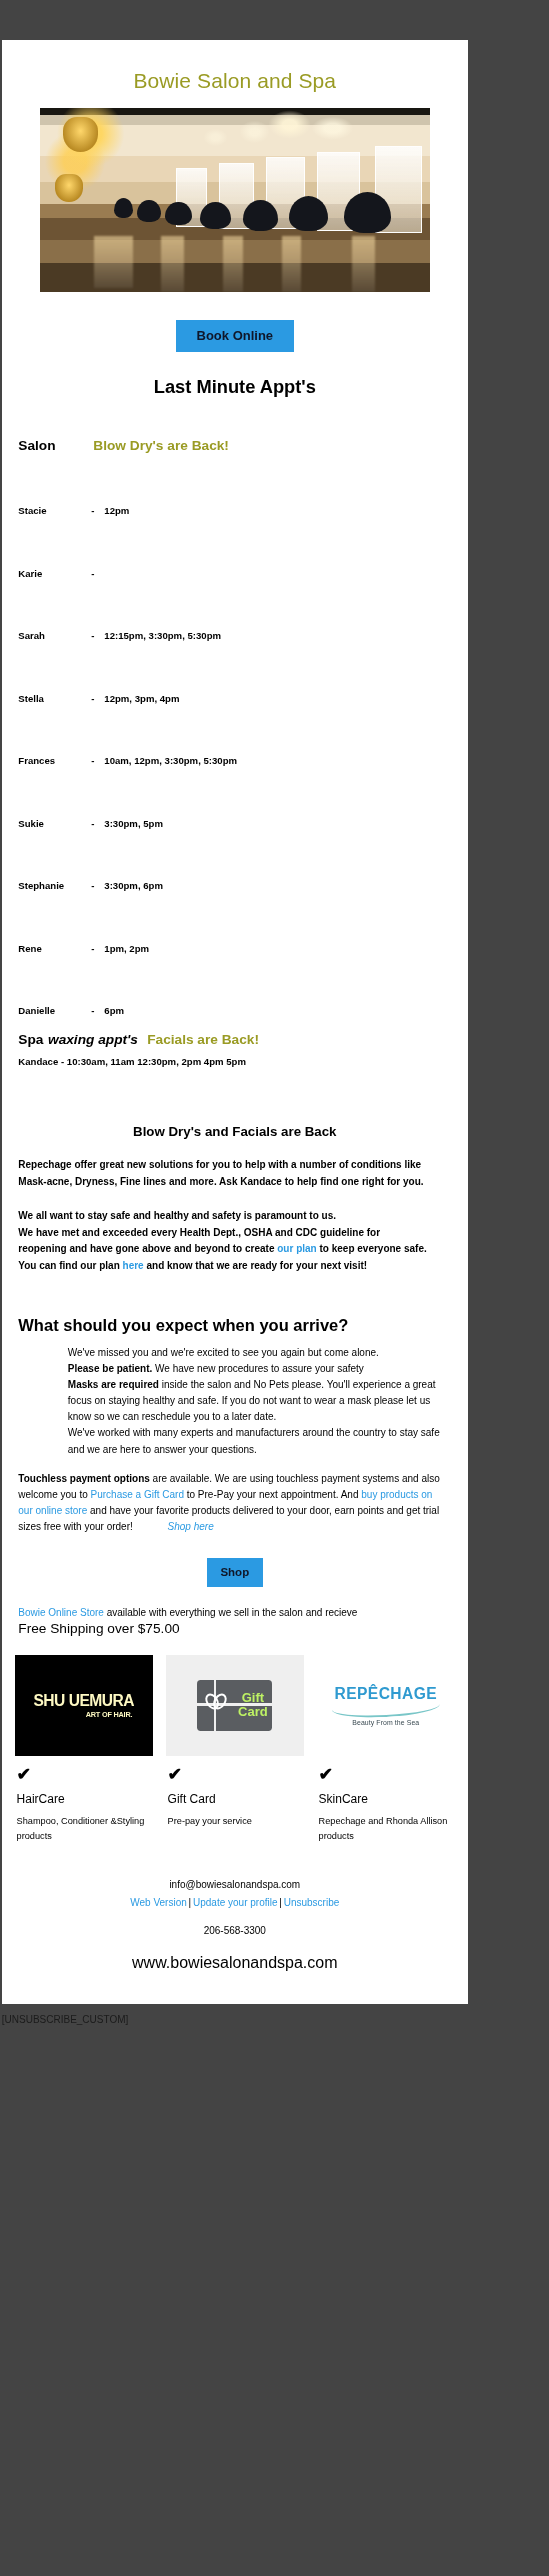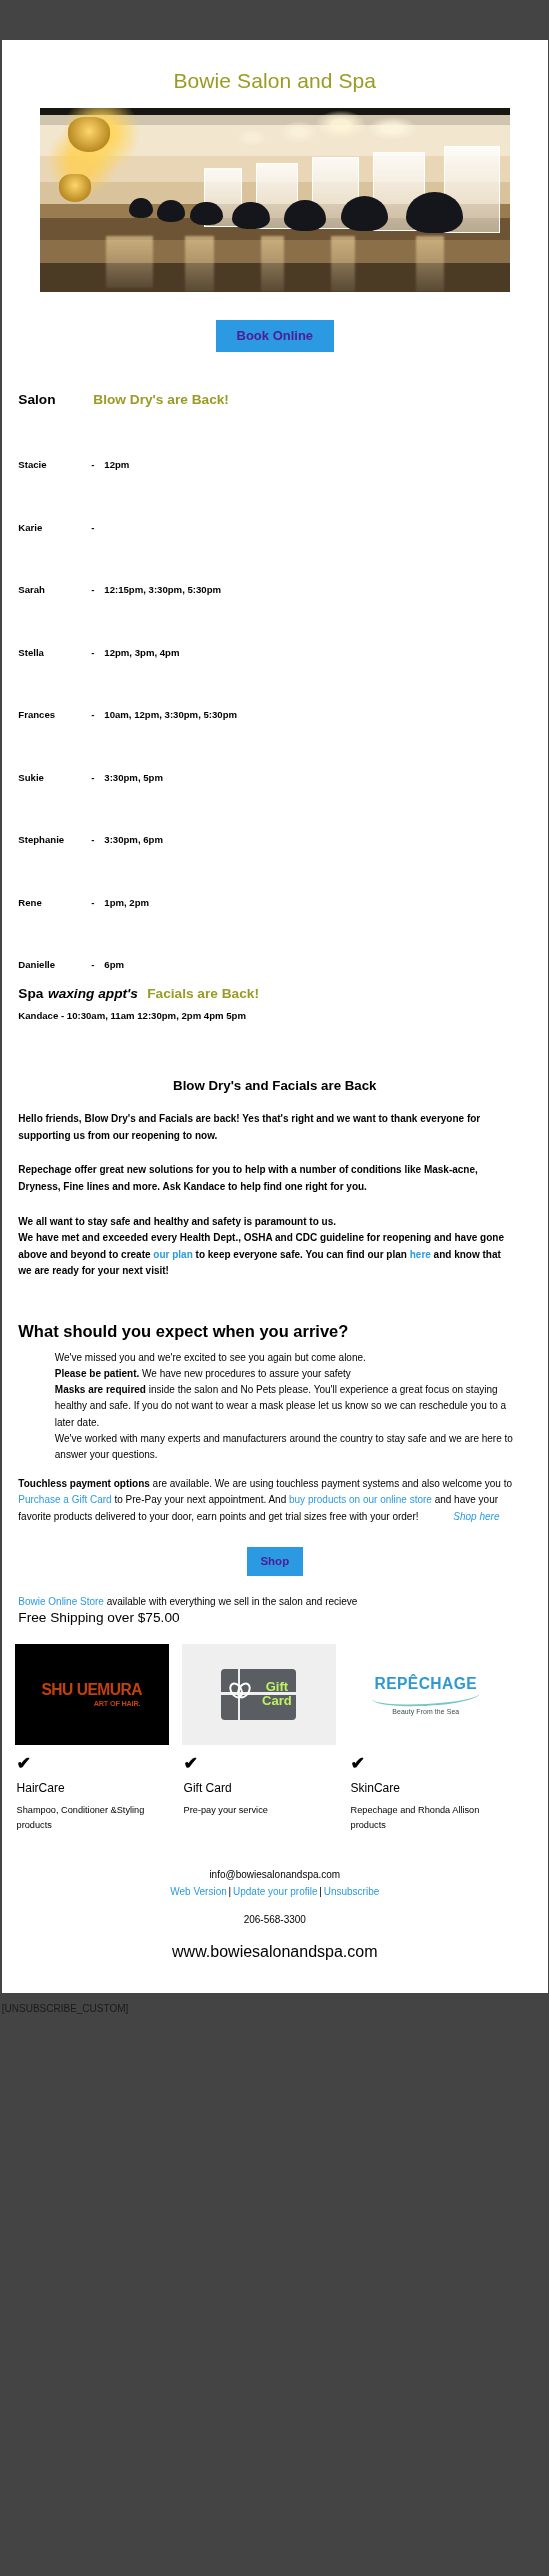--- a/index.html
+++ b/index.html
@@ -8,21 +8,21 @@
     width:550px;
     background:#444444;
     font-family:"Liberation Sans", sans-serif;
     color:#000;
   }
   .page { width:550px; }
   .topbar { height:40px; background:#444444; }
   .card {
     background:#ffffff;
     margin:0 1.8px;
-    width:546px;
+    width:466px;
     padding-bottom:1.8px;
   }
   .brand-title {
     text-align:center;
     color:#9a9b24;
     font-size:21px;
     font-weight:400;
     padding:29px 0 14.7px 0;
     letter-spacing:0.1px;
   }
@@ -68,21 +68,21 @@
   .hero .floorglow {
     position:absolute;
     background:linear-gradient(to bottom, rgba(255,228,170,0.55), rgba(255,255,255,0.08));
     filter:blur(0.9px);
   }
 
   .btn-row { text-align:center; padding:28px 0 0 0; }
   .btn-blue {
     display:inline-block;
     background:#2b9ae2;
-    color:#4c1d95;
+    color:#0f172a;
     font-size:13px;
     font-weight:bold;
     padding:9.2px 21px;
     border:none;
     cursor:pointer;
     font-family:"Liberation Sans", sans-serif;
     line-height:1.1;
   }
   .btn-shop { padding:8.2px 13.7px; font-size:11.5px; }
 
@@ -130,20 +130,21 @@
 
   .h-expect {
     font-size:16.5px;
     font-weight:bold;
     padding:42px 16.5px 0 16.5px;
   }
   .p-plain {
     font-size:10px;
     line-height:1.62;
     padding:9.2px 27.5px 0 53px;
+    margin-left:13px;
   }
   .p-plain2 {
     font-size:10px;
     line-height:1.62;
     padding:13px 26px 0 16.5px;
   }
   .it { font-style:italic;margin-left:32px; }
 
   .store-line {
     font-size:10px;
@@ -157,21 +158,21 @@
   .cols {
     display:flex;
     padding:19px 13px 0 13px;
     gap:13px;
   }
   .col { width:154px; }
   .tile { width:100%; height:101px; display:flex; align-items:center; justify-content:center; }
   .tile-black { background:#000000; }
   .tile-gray { background:#efefef; }
   .tile-white { background:#ffffff; }
-  .shu { text-align:center; color:#c2410c; }
+  .shu { text-align:center; color:#fef9c3; }
   .shu .l1 { font-size:15.6px; font-weight:bold; letter-spacing:-0.5px; }
   .shu .l2 { font-size:7.3px; font-weight:bold; letter-spacing:-0.2px; text-align:right; padding-right:1.8px; }
   .gcard { position:relative; width:75px; height:51px; background:#5a5d61; border-radius:3.7px; }
   .gcard .hbar { position:absolute; left:0; right:0; top:23px; height:2.7px; background:#efefef; }
   .gcard .vbar { position:absolute; top:0; bottom:0; left:16.5px; width:2.7px; background:#efefef; }
   .gcard .bowA, .gcard .bowB {
     position:absolute; width:12px; height:16.5px; border:2.3px solid #ffffff; border-radius:50%;
   }
   .gcard .bowA { left:9.2px; top:13px; transform:rotate(-32deg); }
   .gcard .bowB { left:16.5px; top:13px; transform:rotate(32deg); }
@@ -239,20 +240,21 @@
         <div class="floorglow" style="left:47%;top:70%;width:5%;height:30%;"></div>
         <div class="floorglow" style="left:62%;top:70%;width:5%;height:30%;"></div>
         <div class="floorglow" style="left:80%;top:70%;width:6%;height:30%;"></div>
       </div>
     </div>
 
     <div class="btn-row">
       <button class="btn-blue">Book Online</button>
     </div>
 
+    <div class="h-big2">Last Minute Appt's</div>
 
     <div class="sched">
       <div class="sched-head">
         <span class="lbl">Salon</span>
         <span class="acc">Blow Dry's are Back!</span>
       </div>
 
       <div class="srow">
         <span class="nm">Stacie</span>
         <span class="dash">-</span>
@@ -302,21 +304,20 @@
       <div class="spa-head">
         <span class="w1">Spa</span>
         <span class="w2">waxing appt's</span>
         <span class="w3">Facials are Back!</span>
       </div>
       <div class="spa-row">Kandace  -  10:30am, 11am 12:30pm, 2pm 4pm 5pm</div>
     </div>
 
     <div class="body-h">Blow Dry's and Facials are Back</div>
 
-    <div class="p-bold">Hello friends, Blow Dry's and Facials are back! Yes that's right and we want to thank everyone for supporting us from our reopening to now.</div>
     <div class="p-bold">Repechage offer great new solutions for you to help with a number of conditions like Mask-acne, Dryness, Fine lines and more. Ask Kandace to help find one right for you.</div>
 
     <div class="p-bold">
       <span>We all want to stay safe and healthy and safety is paramount to us.</span><br>
       <span>We have met and exceeded every Health Dept., OSHA and CDC guideline for reopening and have gone above and beyond to create </span><a class="a">our plan</a><span> to keep everyone safe. You can find our plan </span><a class="a">here</a><span> and know that we are ready for your next visit!</span>
     </div>
 
     <div class="h-expect">What should you expect when you arrive?</div>
 
     <div class="p-plain">

